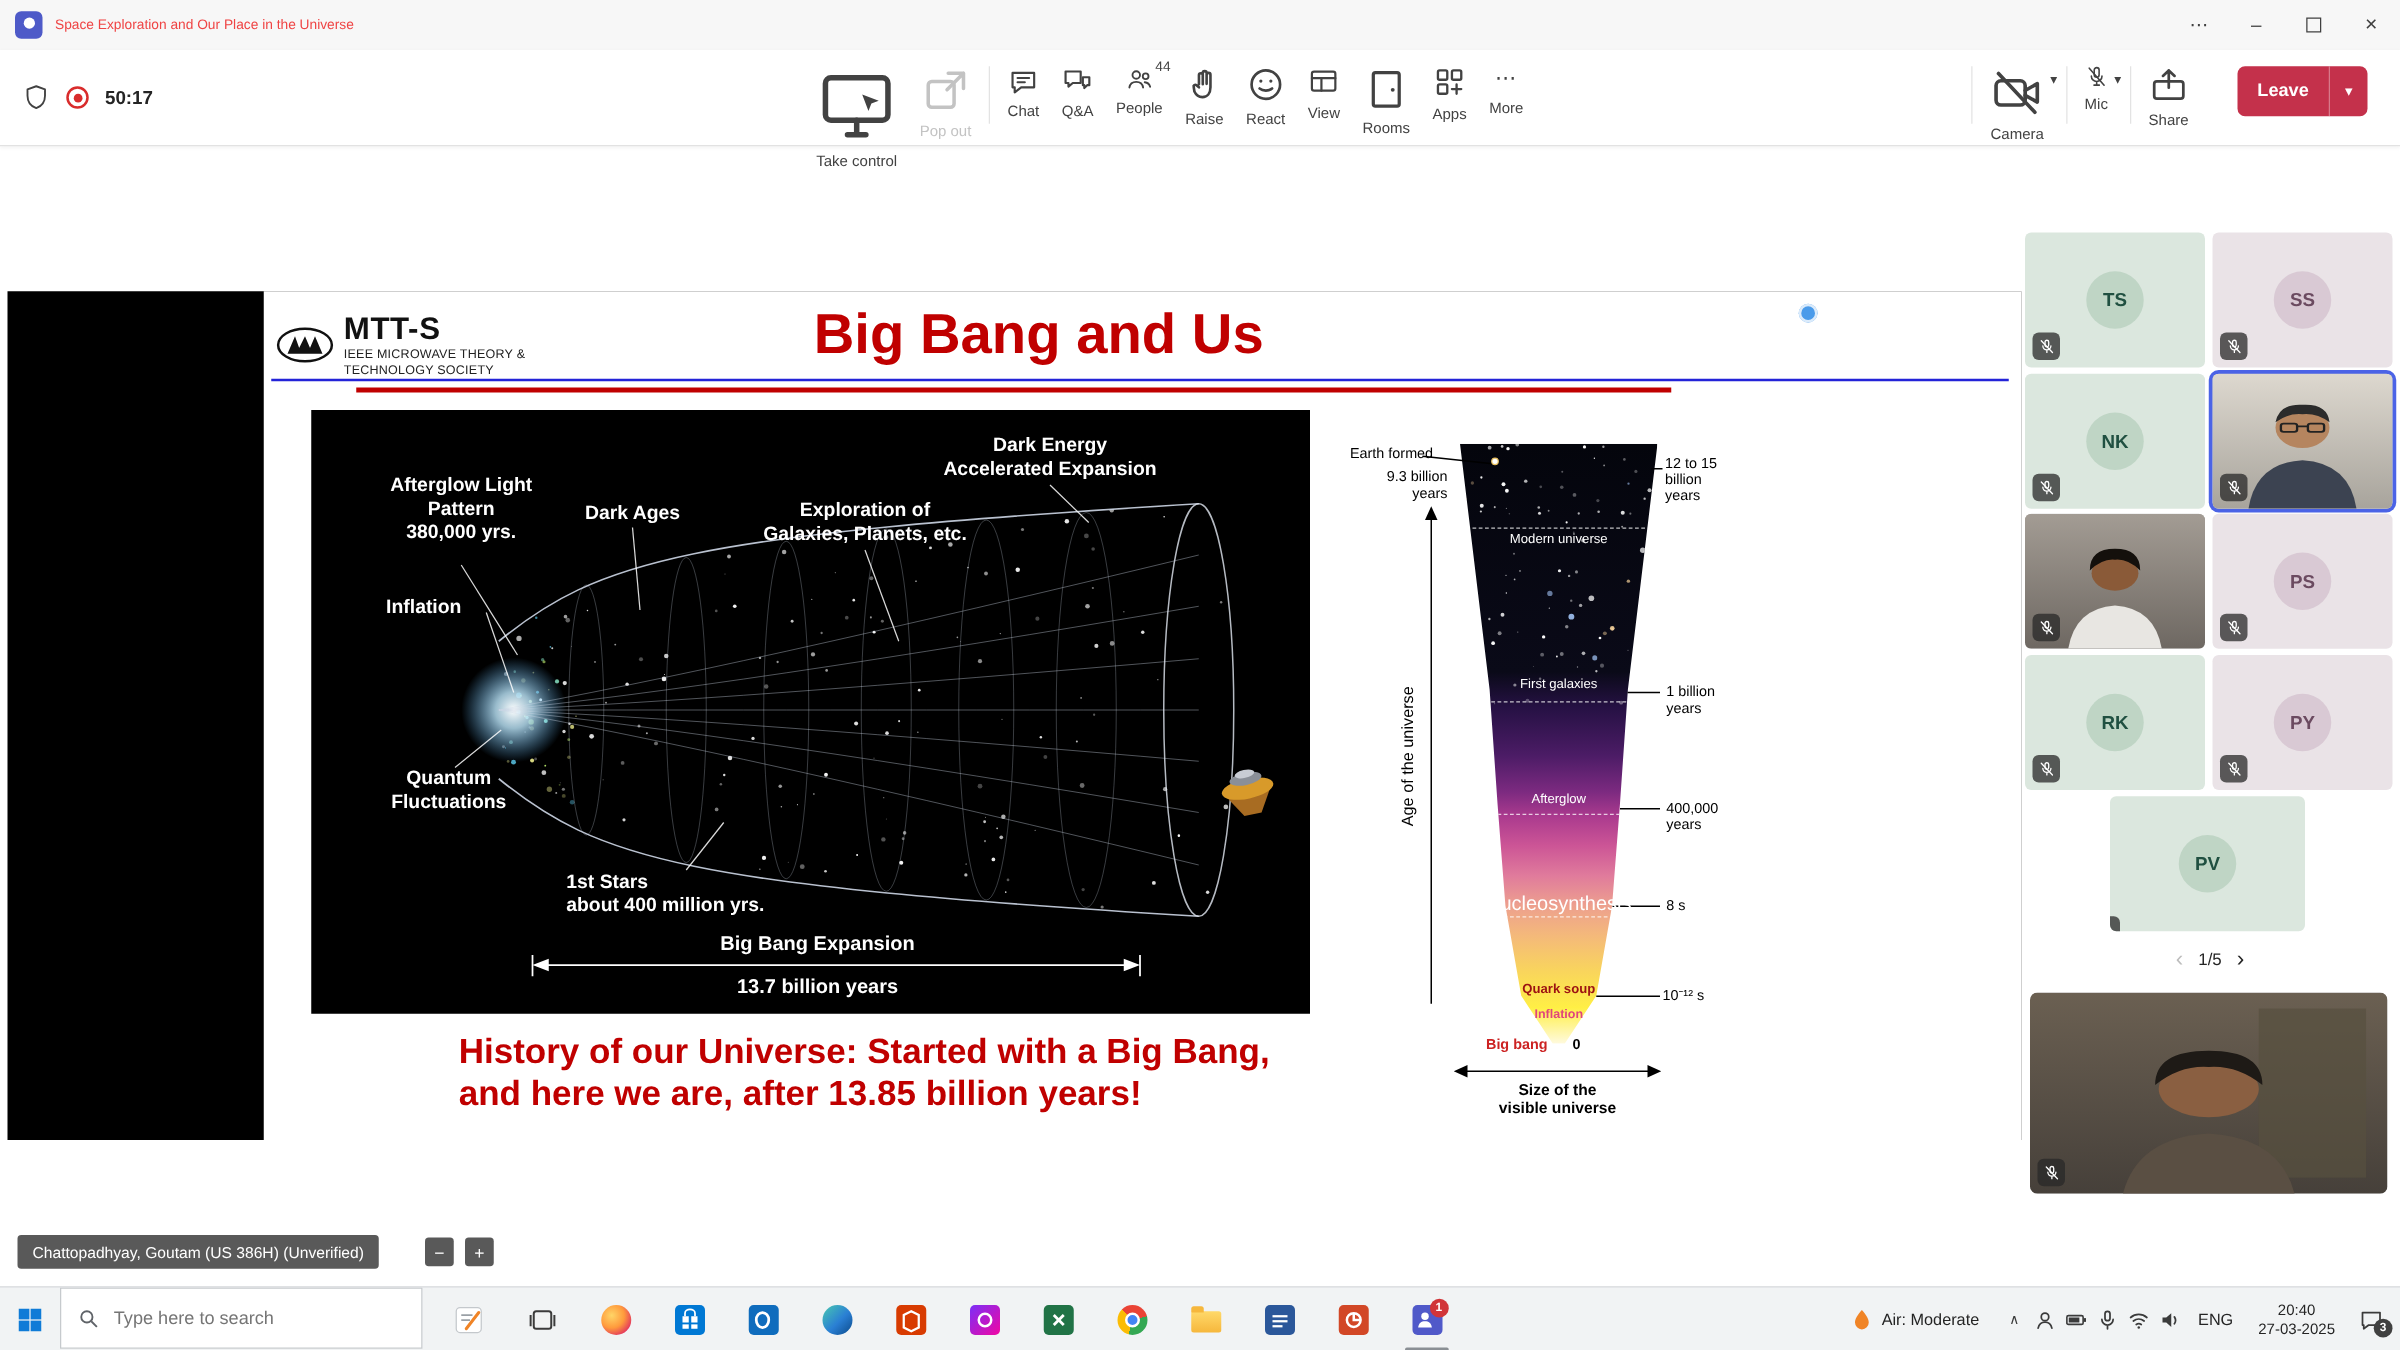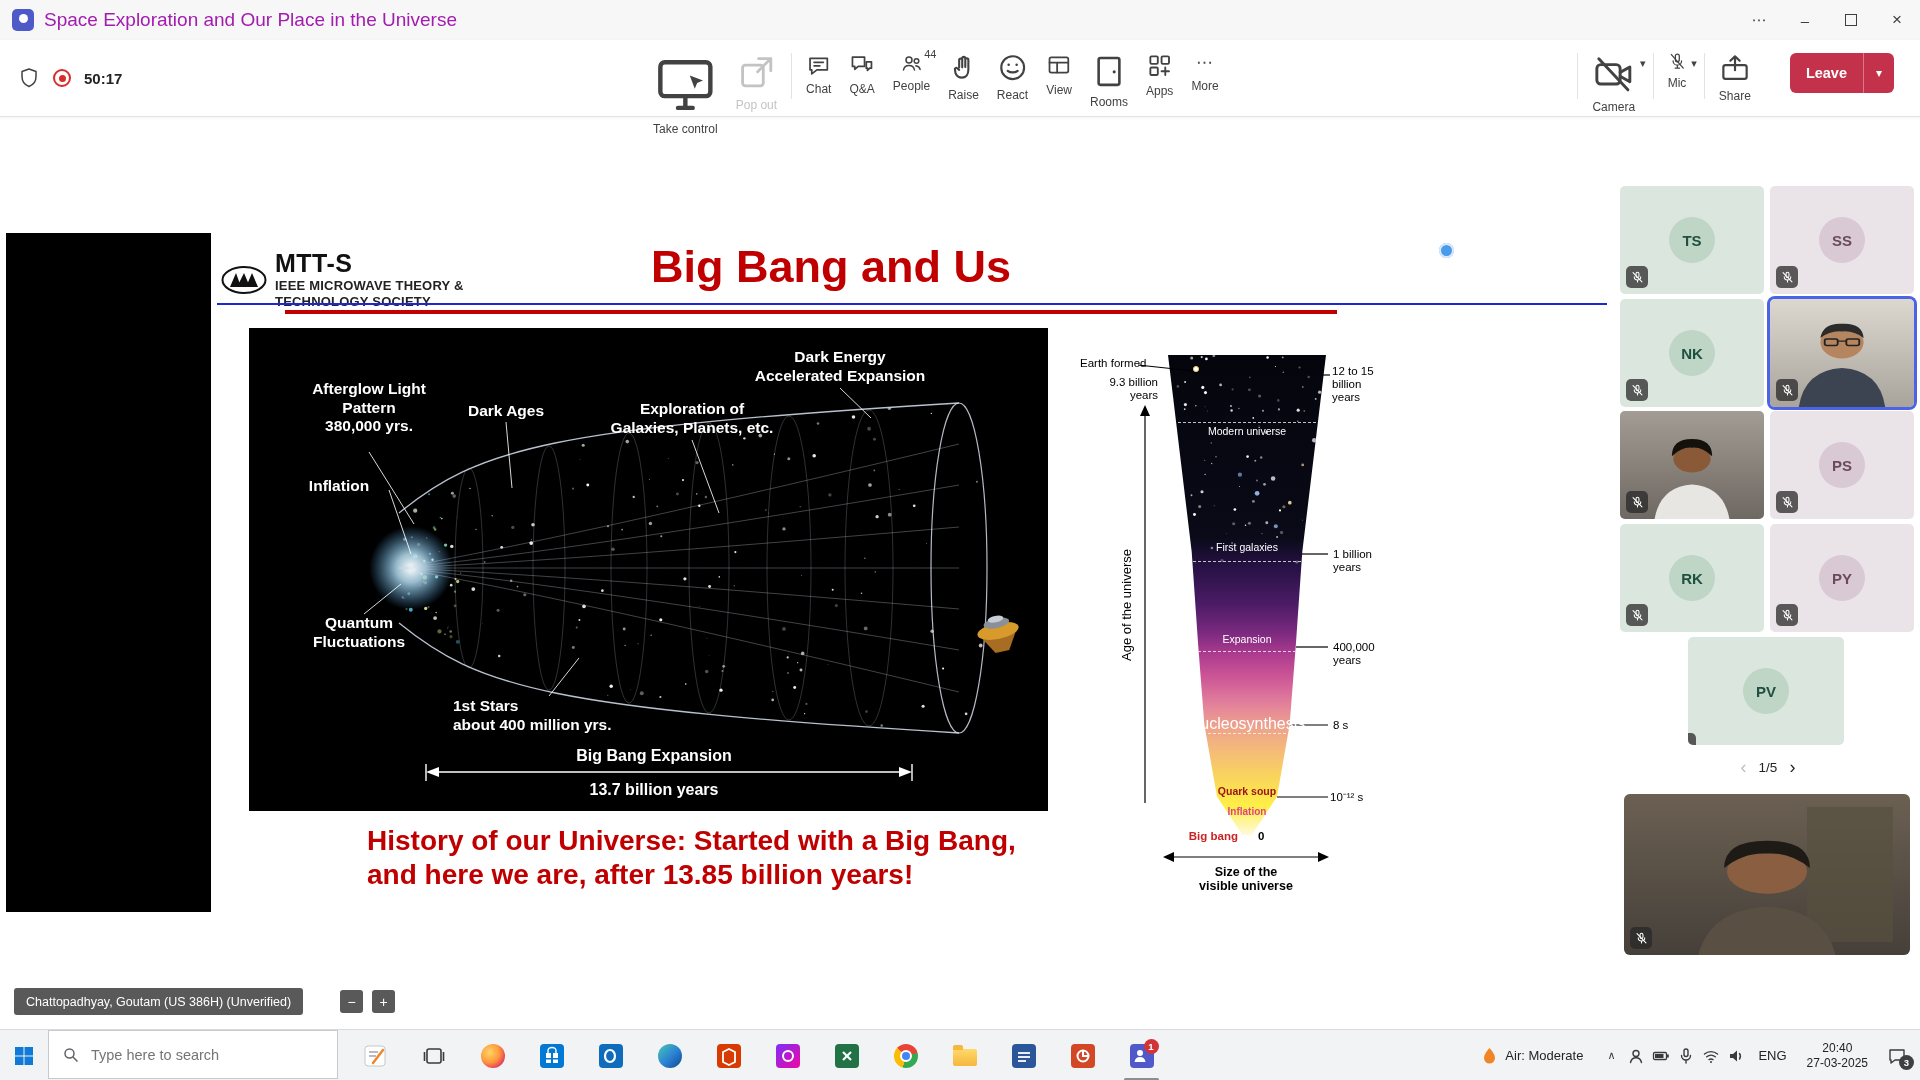--- a/index.html
+++ b/index.html
@@ -6,21 +6,21 @@
   .screen{position:relative;width:1920px;height:1080px;background:#fff;overflow:hidden;
     font-family:"Liberation Sans",sans-serif;color:#242424;}
   .prelines{white-space:pre-line;}
 
   
   .titlebar{position:absolute;left:0;top:0;width:100%;height:40px;background:#f7f7f7;
     border-bottom:1px solid #e4e4e4;display:flex;align-items:center;}
   .tb-logo{width:22px;height:22px;margin-left:12px;border-radius:5px;background:#4e5ac8;
     display:flex;align-items:center;justify-content:center;flex:0 0 auto;}
   .tb-logo i{display:block;width:9px;height:9px;border-radius:50%;background:#fff;position:relative;top:-2px;}
-  .tb-title{margin-left:10px;font-size:19px;color:#a21caf;text-align:right;}
+  .tb-title{margin-left:10px;font-size:11px;color:#ef4444;text-align:right;}
   .tb-controls{margin-left:auto;display:flex;height:40px;}
   .tb-ctl{width:46px;height:40px;display:flex;align-items:center;justify-content:center;
     font-size:15px;color:#404040;}
   .tb-ctl.max span{display:block;width:10px;height:10px;border:1.4px solid #404040;}
   .tb-ctl.close{font-size:17px;}
 
   
   .toolbar{position:absolute;left:0;top:40px;width:100%;height:76px;background:#fff;
     border-bottom:1px solid #e2e2e2;box-shadow:0 1px 3px rgba(0,0,0,.05);}
   .tleft{position:absolute;left:18px;top:0;height:100%;display:flex;align-items:center;gap:13px;}
@@ -44,21 +44,21 @@
     display:flex;align-items:center;color:#fff;overflow:hidden;}
   .leave .lbl{padding:0 16px;font-size:14.5px;font-weight:bold;}
   .leave .div{width:1px;height:100%;background:rgba(255,255,255,.35);}
   .leave .lchev{width:30px;text-align:center;font-size:12px;color:#fff;}
 
   
   .share{position:absolute;left:6px;top:233px;width:1611px;height:679px;background:#000;}
   .slidewhite{position:absolute;left:205px;top:0;width:1406px;height:679px;background:#fff;}
   .logo{position:absolute;left:10px;top:16px;display:flex;align-items:center;gap:8px;}
   .logo-name{font-size:25px;font-weight:bold;color:#111;letter-spacing:.5px;}
-  .logo-tag{font-size:13px;font-weight:bold;color:#222;line-height:1.25;letter-spacing:.2px;}
+  .logo-tag{font-size:10px;font-weight:normal;color:#222;line-height:1.25;letter-spacing:.2px;}
   .slide-title{position:absolute;left:380px;top:8px;width:480px;text-align:center;
     font-size:45px;font-weight:bold;color:#c00000;}
   .line-blue{position:absolute;left:6px;right:10px;top:70px;height:2px;background:#2323d8;}
   .line-red{position:absolute;left:74px;top:77px;width:1052px;height:4px;background:#c00000;}
   .cursor-dot{position:absolute;left:1228px;top:10px;width:15px;height:15px;border-radius:50%;
     background:#4a9bea;box-shadow:0 0 0 2px rgba(255,255,255,.8) inset;}
 
   .timeline{position:absolute;left:38px;top:95px;width:799px;height:483px;background:#000;}
   .tl-label{position:absolute;color:#fff;font-weight:bold;font-size:15.5px;line-height:1.2;
     white-space:pre-line;text-align:center;}
@@ -702,21 +702,21 @@
         <div class="f-side" style="left:2px;top:4px;">Earth formed</div>
         <div class="f-side prelines" style="left:24px;top:23px;text-align:right;width:56px;">9.3 billion
 years</div>
         <div class="f-side prelines" style="left:254px;top:12px;">12 to 15
 billion
 years</div>
         <div class="f-axis-label">Age of the universe</div>
 
         <div class="f-in" style="top:72px;">Modern universe</div>
         <div class="f-in" style="top:188px;">First galaxies</div>
-        <div class="f-in" style="top:280px;">Expansion</div>
+        <div class="f-in" style="top:280px;">Afterglow</div>
         <div class="f-in" style="top:362px;font-size:16px;">Nucleosynthesis</div>
         <div class="f-in" style="top:432px;color:#9c1212;font-weight:bold;">Quark soup</div>
         <div class="f-in" style="top:453px;color:#e0447c;font-size:10px;font-weight:bold;">Inflation</div>
 
         <div class="f-side prelines" style="left:255px;top:195px;">1 billion
 years</div>
         <div class="f-side prelines" style="left:255px;top:288px;">400,000
 years</div>
         <div class="f-side" style="left:255px;top:366px;">8 s</div>
         <div class="f-side" style="left:252px;top:438px;">10⁻¹² s</div>

